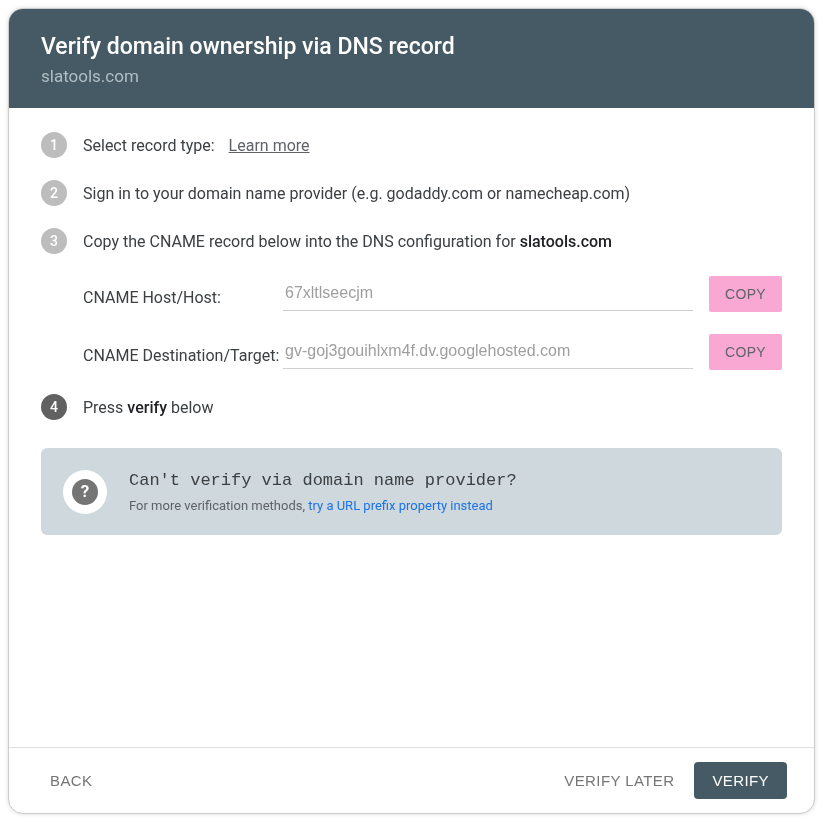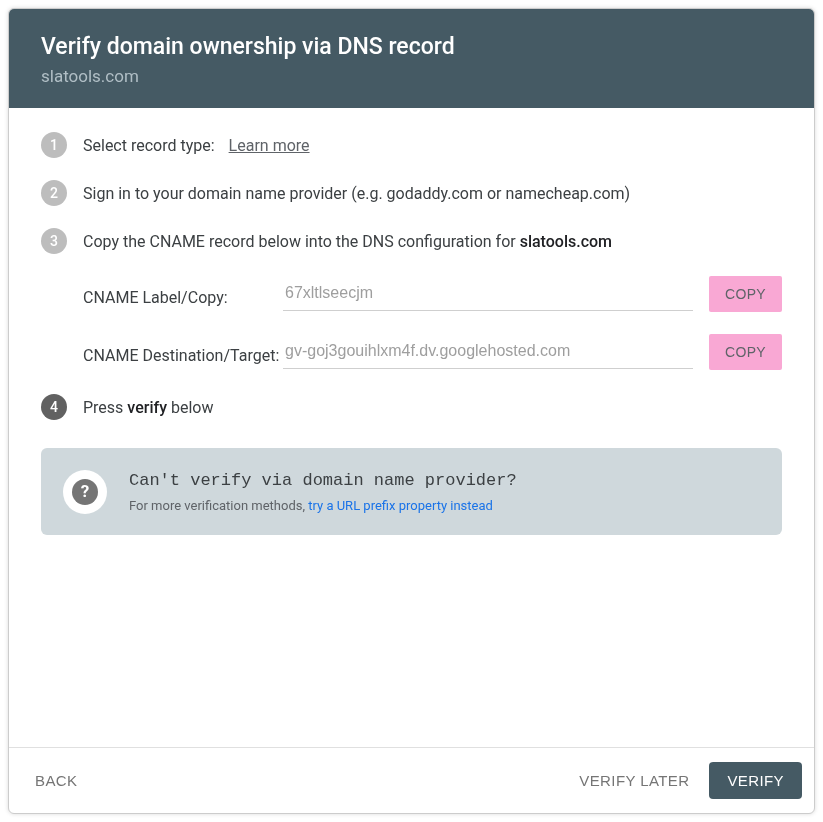--- a/index.html
+++ b/index.html
@@ -1,19 +1,19 @@
 <!DOCTYPE html>
 <html><head>
 <meta charset="utf-8">
 <style>
   * { box-sizing: border-box; margin: 0; padding: 0; }
   html, body { width: 823px; height: 822px; font-family: Roboto, Arial, sans-serif; background: #fff; }
   .dialog {
     position: absolute; top: 8px; left: 8px; right: 8px; bottom: 8px;
-    border: 1px solid #ccc; border-radius: 6px; overflow: hidden;
+    border: 1px solid #ccc; border-radius: 15px; overflow: hidden;
     box-shadow: 0 0 4px rgba(0,0,0,0.15);
     display: flex; flex-direction: column;
     background: #fff;
   }
   .header {
     background: #455a64; color: #fff; padding: 24px 32px 22px 32px;
   }
   .header-title { font-size: 23px; font-weight: 500; color: #fff; }
   .header-sub { font-size: 17px; color: #b0bec5; margin-top: 6px; }
   .content {
@@ -65,21 +65,21 @@
     display: flex; align-items: center; justify-content: center; margin-right: 22px;
   }
   .info-icon {
     width: 26px; height: 26px; border-radius: 50%; background: #757575;
     color: #fff; font-weight: 700; font-size: 17px;
     display: flex; align-items: center; justify-content: center;
   }
   .info-title { font-weight: 500; color: #3c4043; font-size: 17px; font-family: Liberation Mono, monospace; }
   .info-text { color: #5f6368; font-size: 13px; margin-top: 2px; }
   .footer {
-    border-top: 1px solid #e0e0e0; padding: 14px 12px;
+    border-top: 1px solid #e0e0e0; padding: 14px 27px;
     display: flex; align-items: center;
   }
   .footer-spacer { flex: 1; }
   .btn-flat {
     background: none; border: none; color: #757575; font-weight: 500;
     font-size: 15px; letter-spacing: 0.4px; padding: 10px 14px; cursor: pointer;
   }
   .btn-primary {
     background: #455a64; color: #fff; border: none; font-weight: 500;
     font-size: 15px; letter-spacing: 0.4px; padding: 10px 18px; cursor: pointer;
@@ -116,21 +116,21 @@
 
     <div class="step" style="margin-bottom:10px;">
       <div class="step-num">3</div>
       <div class="step-body">
         <span>Copy the CNAME record below into the DNS configuration for </span><span class="bold">slatools.com</span>
       </div>
     </div>
 
     <div class="fields-block">
       <div class="field-row">
-        <div class="field-label">CNAME Label/Copy:</div>
+        <div class="field-label">CNAME Host/Host:</div>
         <div class="field-input-wrap">
           <input class="field-input" readonly="" value="67xltlseecjm" style="">
         </div>
         <button class="copy-btn">COPY</button>
       </div>
 
       <div class="field-row">
         <div class="field-label">CNAME Destination/Target:</div>
         <div class="field-input-wrap">
           <input class="field-input" readonly="" value="gv-goj3gouihlxm4f.dv.googlehosted.com" style="">

